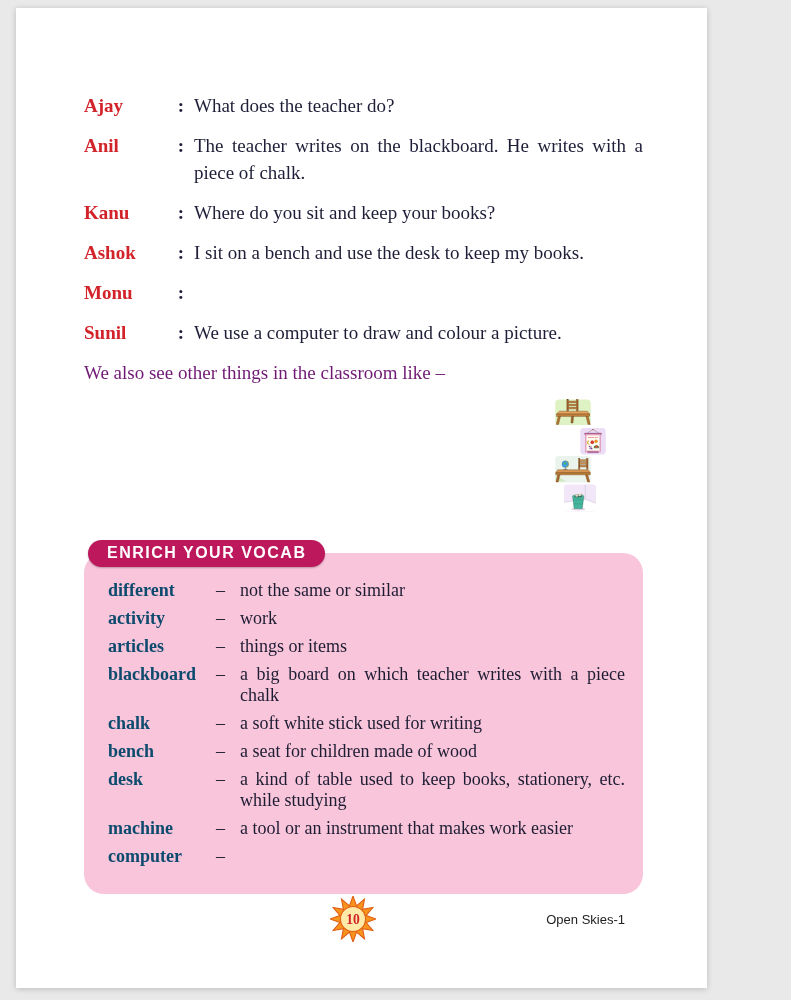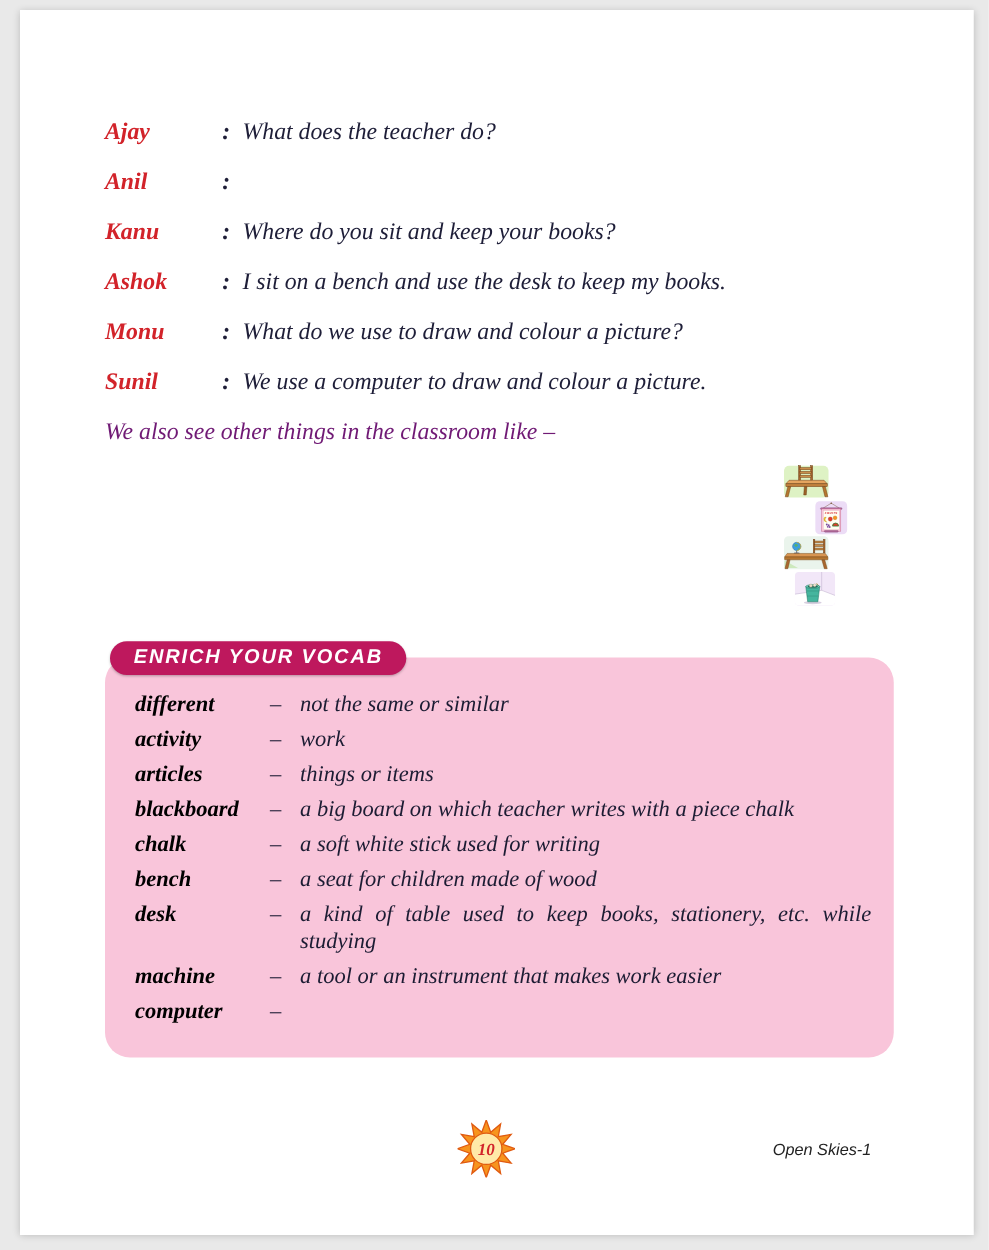--- a/index.html
+++ b/index.html
@@ -6,24 +6,23 @@
   html, body { width: 791px; height: 1000px; }
   body {
     background: #e9e9e9;
     font-family: "Liberation Serif", serif;
     position: relative;
     overflow: hidden;
   }
   .page {
     position: absolute;
     left: 16px; top: 8px;
-    width: 763px; height: 980px;
+    width: 691px; height: 980px;
     background: #ffffff;
     box-shadow: 0 1px 6px rgba(0,0,0,0.20);
-    font-style: italic;
   }
   .content { padding: 84px 64px 0 68px; }
 
   
   .drow {
     display: grid;
     grid-template-columns: 84px 26px 1fr;
     font-size: 19px;
     line-height: 27px;
     margin-bottom: 13px;
@@ -72,21 +71,21 @@
     padding: 27px 12px 20px 24px;
   }
   .vrow {
     display: grid;
     grid-template-columns: 108px 24px 1fr;
     font-size: 18px;
     line-height: 21px;
     margin-bottom: 7px;
     color: #1c1c33;
   }
-  .vword { font-weight: bold; color: #000000; }
+  .vword { font-weight: bold; color: #0c4a6e; }
   .vdash { color: #1c1c33; }
   .vmeaning { text-align: justify; padding-right: 6px; }
 
   
   .footer {
     position: absolute;
     left: 0; right: 18px; top: 884px;
     height: 56px;
   }
   .star-wrap {
@@ -110,35 +109,35 @@
 
     <section class="dialogue">
       <div class="drow">
         <span class="speaker">Ajay</span>
         <span class="colon">:</span>
         <span class="dtext">What does the teacher do?</span>
       </div>
       <div class="drow">
         <span class="speaker">Anil</span>
         <span class="colon">:</span>
+        <span class="dtext">The teacher writes on the blackboard. He writes with a piece of chalk.</span>
       </div>
       <div class="drow">
         <span class="speaker">Kanu</span>
         <span class="colon">:</span>
         <span class="dtext">Where do you sit and keep your books?</span>
       </div>
       <div class="drow">
         <span class="speaker">Ashok</span>
         <span class="colon">:</span>
         <span class="dtext">I sit on a bench and use the desk to keep my books.</span>
       </div>
       <div class="drow">
         <span class="speaker">Monu</span>
         <span class="colon">:</span>
-        <span class="dtext">What do we use to draw and colour a picture?</span>
       </div>
       <div class="drow">
         <span class="speaker">Sunil</span>
         <span class="colon">:</span>
         <span class="dtext">We use a computer to draw and colour a picture.</span>
       </div>
     </section>
 
     <p class="lead-in">We also see other things in the classroom like –</p>
 

